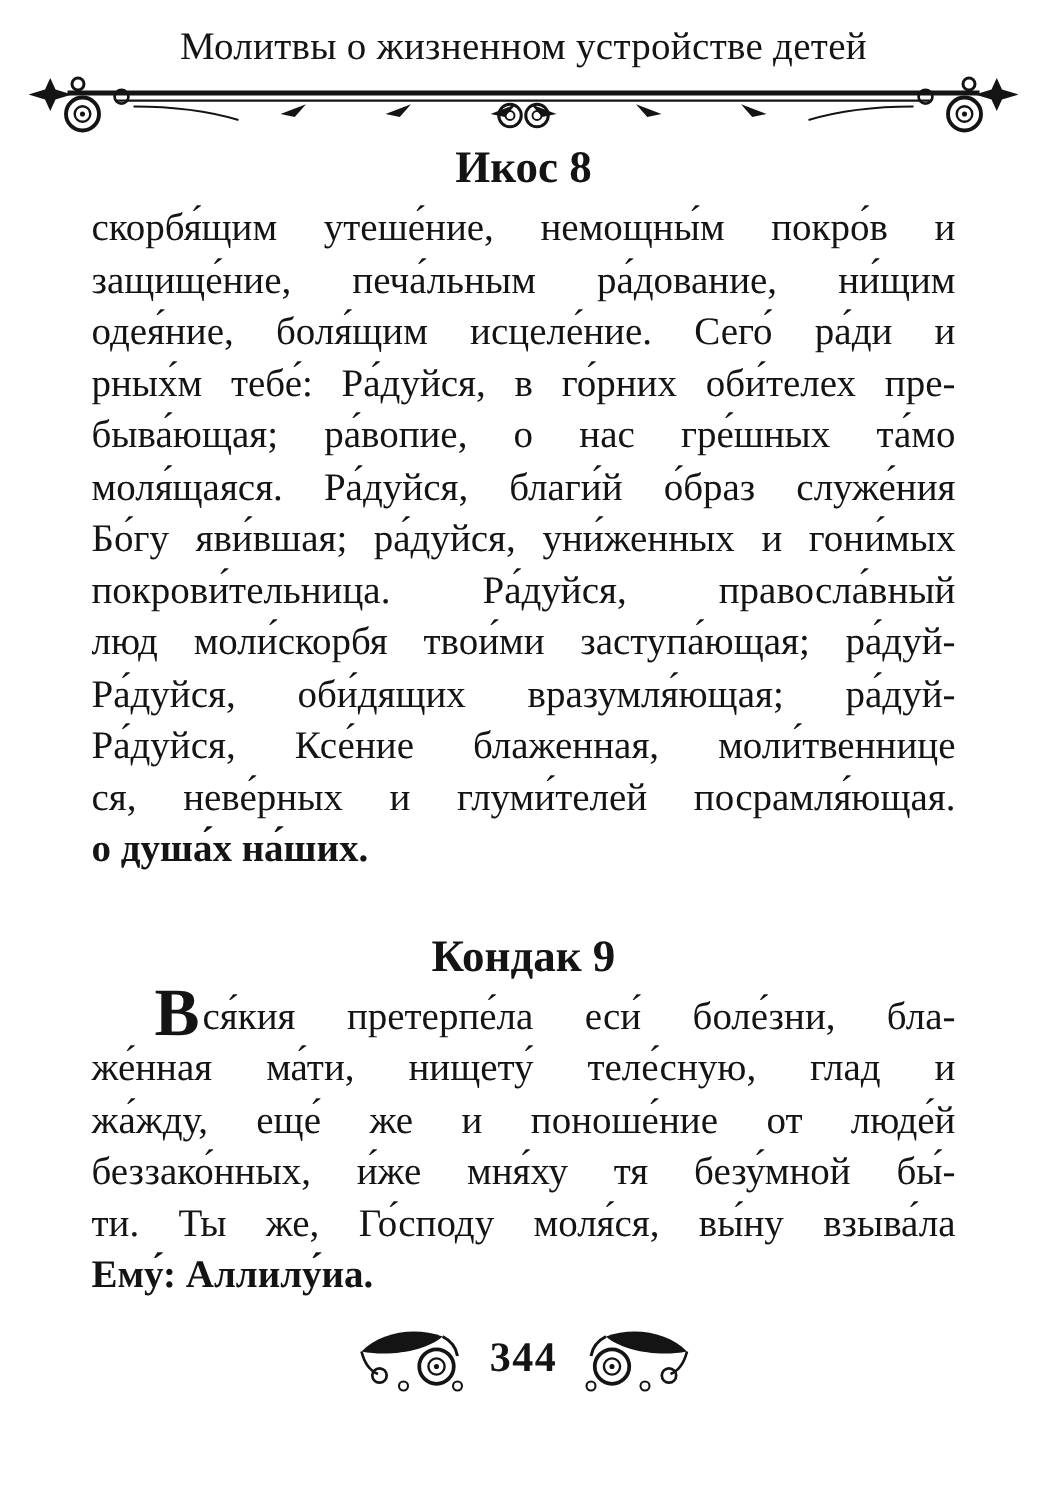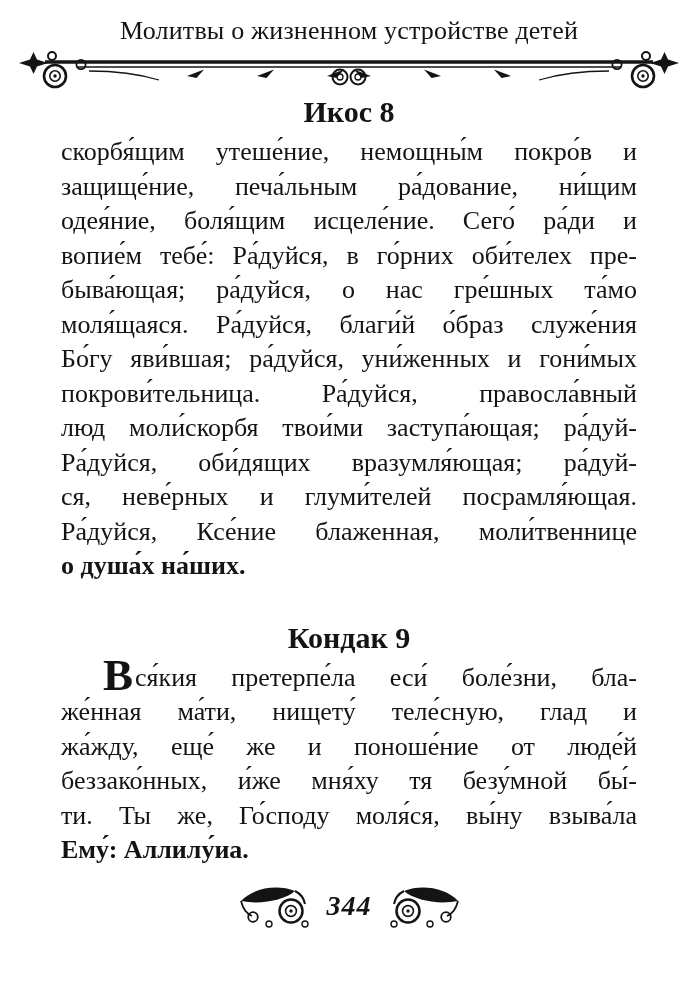--- a/index.html
+++ b/index.html
@@ -30,21 +30,20 @@
   }
   .pline.lastline{text-align-last:left;font-weight:bold;}
   .pline.firstline{padding-left:42px;}
   .dropcap{
     font-size:45px;font-weight:bold;line-height:0;
     position:relative;top:4px;margin-right:2px;
   }
   .footer{
     display:flex;justify-content:center;align-items:center;gap:14px;
     margin-top:15px;
-    font-style:italic;
   }
   .page-number{font-size:28px;font-weight:bold;letter-spacing:1px;}
   .orn{display:block;}
   svg .ink{stroke:#141414;}
   svg .fill{fill:#141414;}
 </style>
 </head>
 <body>
 
 <div class="page">
@@ -78,29 +77,29 @@
       <circle class="ink" cx="339" cy="29" r="3" fill="none" stroke-width="1.3"></circle>
     </g>
   </svg>
 
   <h2 class="heading h-ikos">Икос 8</h2>
 
   <div class="para">
     <div class="pline">скорбя́щим утеше́ние, немощны́м покро́в и</div>
     <div class="pline">защище́ние, печа́льным ра́дование, ни́щим</div>
     <div class="pline">одея́ние, боля́щим исцеле́ние. Сего́ ра́ди и</div>
-    <div class="pline">вопие́м тебе́: Ра́дуйся, в го́рних оби́телех пре-</div>
-    <div class="pline">быва́ющая; ра́дуйся, о нас гре́шных та́мо</div>
+    <div class="pline">рных́м тебе́: Ра́дуйся, в го́рних оби́телех пре-</div>
+    <div class="pline">быва́ющая; ра́вопие, о нас гре́шных та́мо</div>
     <div class="pline">моля́щаяся. Ра́дуйся, благи́й о́браз служе́ния</div>
     <div class="pline">Бо́гу яви́вшая; ра́дуйся, уни́женных и гони́мых</div>
     <div class="pline">покрови́тельница. Ра́дуйся, правосла́вный</div>
     <div class="pline">люд моли́скорбя твои́ми заступа́ющая; ра́дуй-</div>
     <div class="pline">Ра́дуйся, оби́дящих вразумля́ющая; ра́дуй-</div>
+    <div class="pline">Ра́дуйся, Ксе́ние блаженная, моли́твеннице</div>
     <div class="pline">ся, неве́рных и глуми́телей посрамля́ющая.</div>
-    <div class="pline">Ра́дуйся, Ксе́ние блаженная, моли́твеннице</div>
     <div class="pline lastline">о душа́х на́ших.</div>
   </div>
 
   <h2 class="heading h-kondak">Кондак 9</h2>
 
   <div class="para">
     <div class="pline firstline"><span class="dropcap">В</span><span>ся́кия претерпе́ла еси́ боле́зни, бла-</span></div>
     <div class="pline">же́нная ма́ти, нищету́ теле́сную, глад и</div>
     <div class="pline">жа́жду, еще́ же и поноше́ние от люде́й</div>
     <div class="pline">беззако́нных, и́же мня́ху тя безу́мной бы́-</div>

